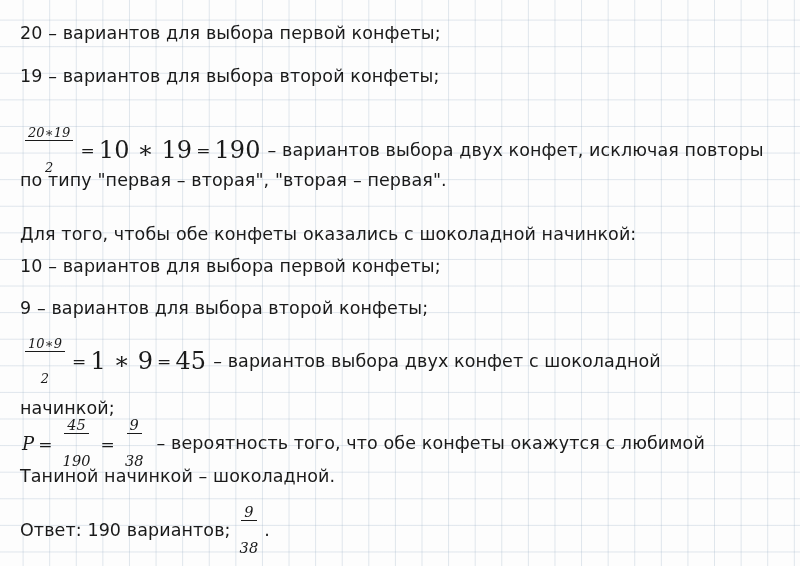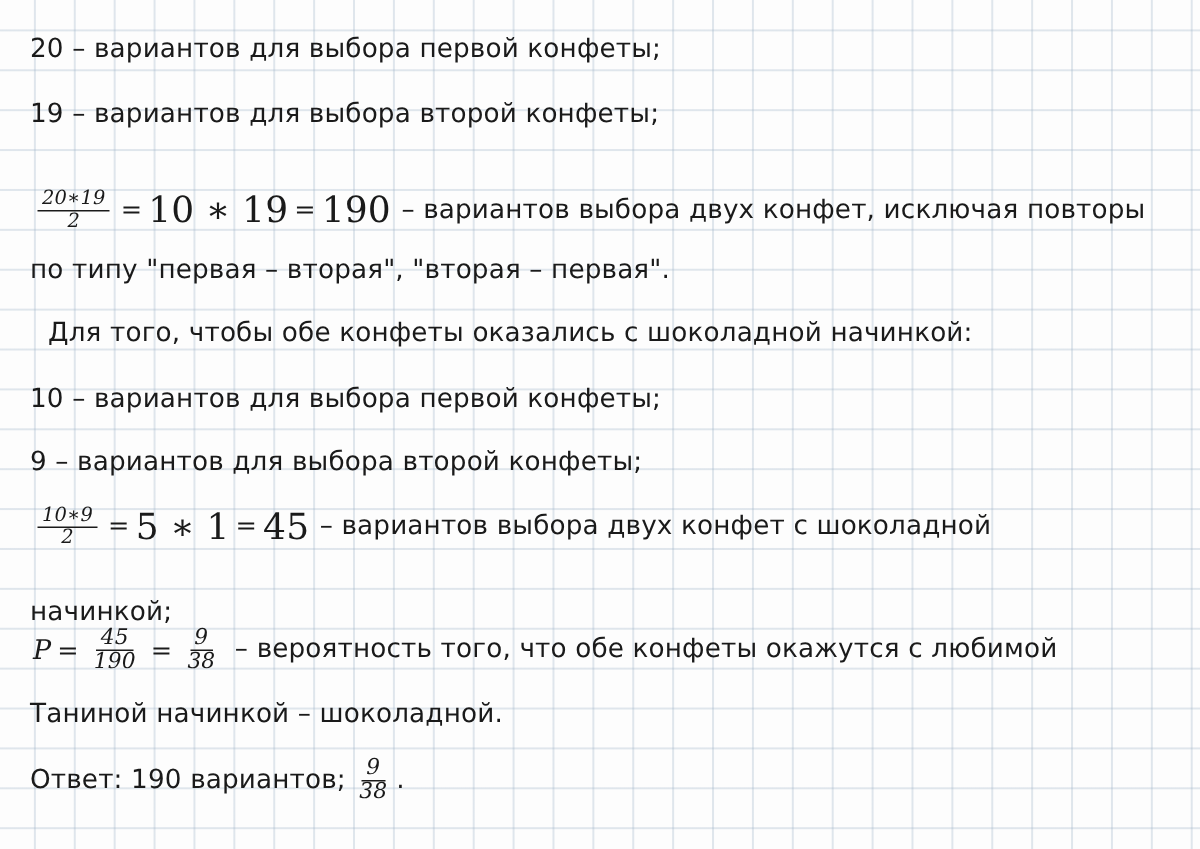--- a/index.html
+++ b/index.html
@@ -49,20 +49,21 @@
   .frac {
     display: inline-flex;
     flex-direction: column;
     align-items: center;
     justify-content: center;
     vertical-align: middle;
     margin: 0 3px;
     font-family: "DejaVu Serif", serif;
     font-style: italic;
     line-height: 1.05;
+    gap: 20px;
   }
   .frac .num {
     font-size: 13px;
     padding: 0 3px;
     border-bottom: 1.3px solid #1a1a1a;
   }
   .frac .den {
     font-size: 13px;
     padding: 0 3px;
   }
@@ -92,21 +93,21 @@
     vertical-align: middle;
   }
   .sans {
     font-family: "DejaVu Sans", sans-serif;
     font-size: 17.5px;
   }
   .row-1 { position: absolute; left: 20px; top: 23px; }
   .row-2 { position: absolute; left: 20px; top: 66px; }
   .row-3 { position: absolute; left: 22px; top: 126px; }
   .row-4 { position: absolute; left: 20px; top: 170px; }
-  .row-5 { position: absolute; left: 20px; top: 212px; margin-left: 12px; }
+  .row-5 { position: absolute; left: 20px; top: 224px; }
   .row-6 { position: absolute; left: 20px; top: 256px; }
   .row-7 { position: absolute; left: 20px; top: 298px; }
   .row-8 { position: absolute; left: 22px; top: 337px; }
   .row-9 { position: absolute; left: 20px; top: 398px; }
   .row-10 { position: absolute; left: 22px; top: 418px; }
   .row-11 { position: absolute; left: 20px; top: 466px; }
   .row-12 { position: absolute; left: 20px; top: 505px; }
 </style>
 </head>
 <body>
@@ -149,21 +150,21 @@
     <div class="line row-7">
       <span class="sans">9 – вариантов для выбора второй конфеты;</span>
     </div>
 
     <div class="line row-8 tall">
       <span class="frac">
         <span class="num">10∗9</span>
         <span class="den">2</span>
       </span>
       <span class="eqsign">=</span>
-      <span class="num-ser">5 ∗ 1</span>
+      <span class="num-ser">1 ∗ 9</span>
       <span class="eqsign">=</span>
       <span class="num-ser">45</span>
       <span class="sans" style="margin-left:7px;">– вариантов выбора двух конфет с шоколадной</span>
     </div>
 
     <div class="line row-9">
       <span class="sans">начинкой;</span>
     </div>
 
     <div class="line row-10 tall">

